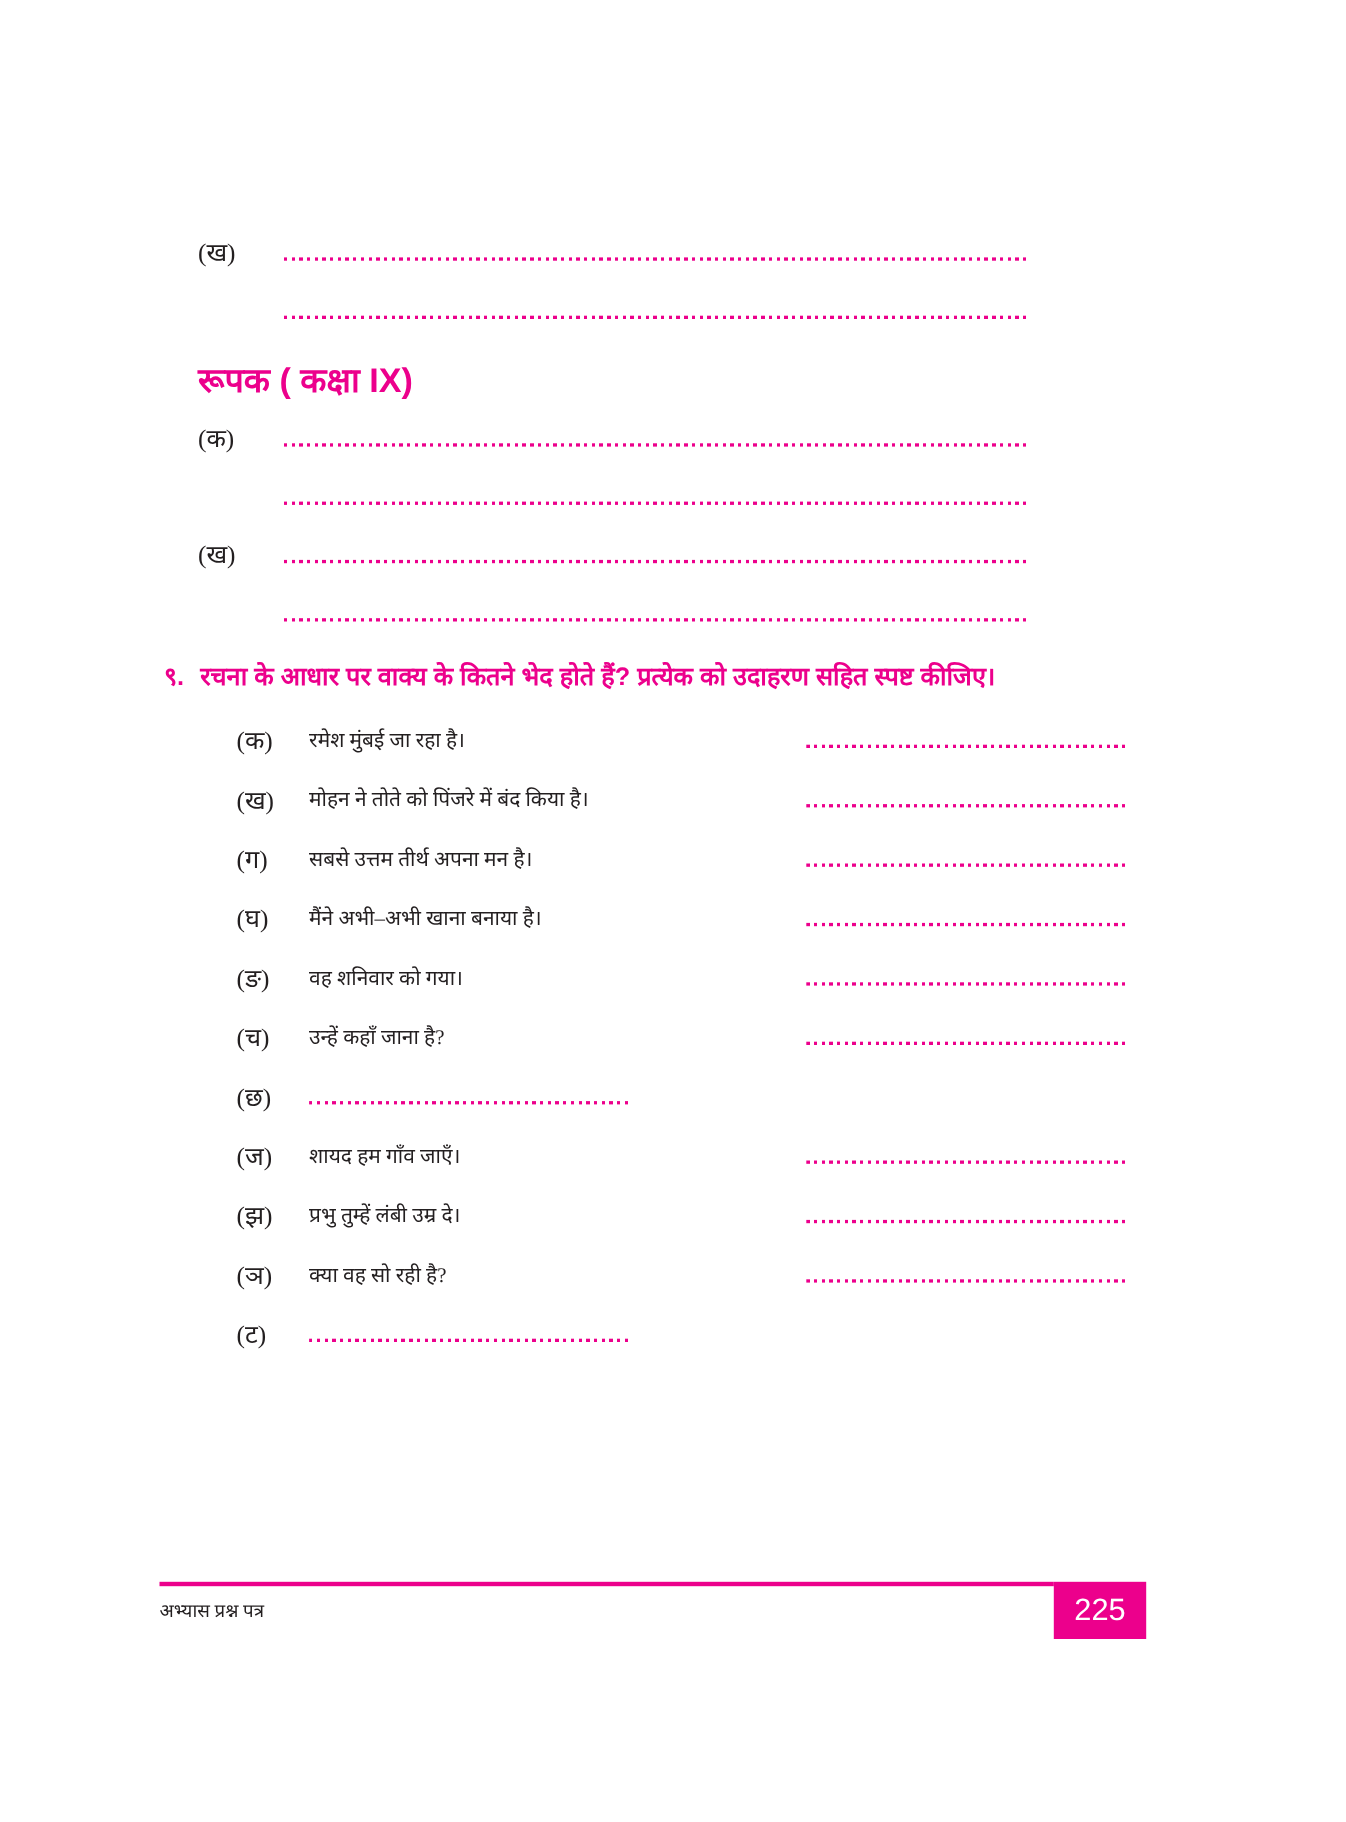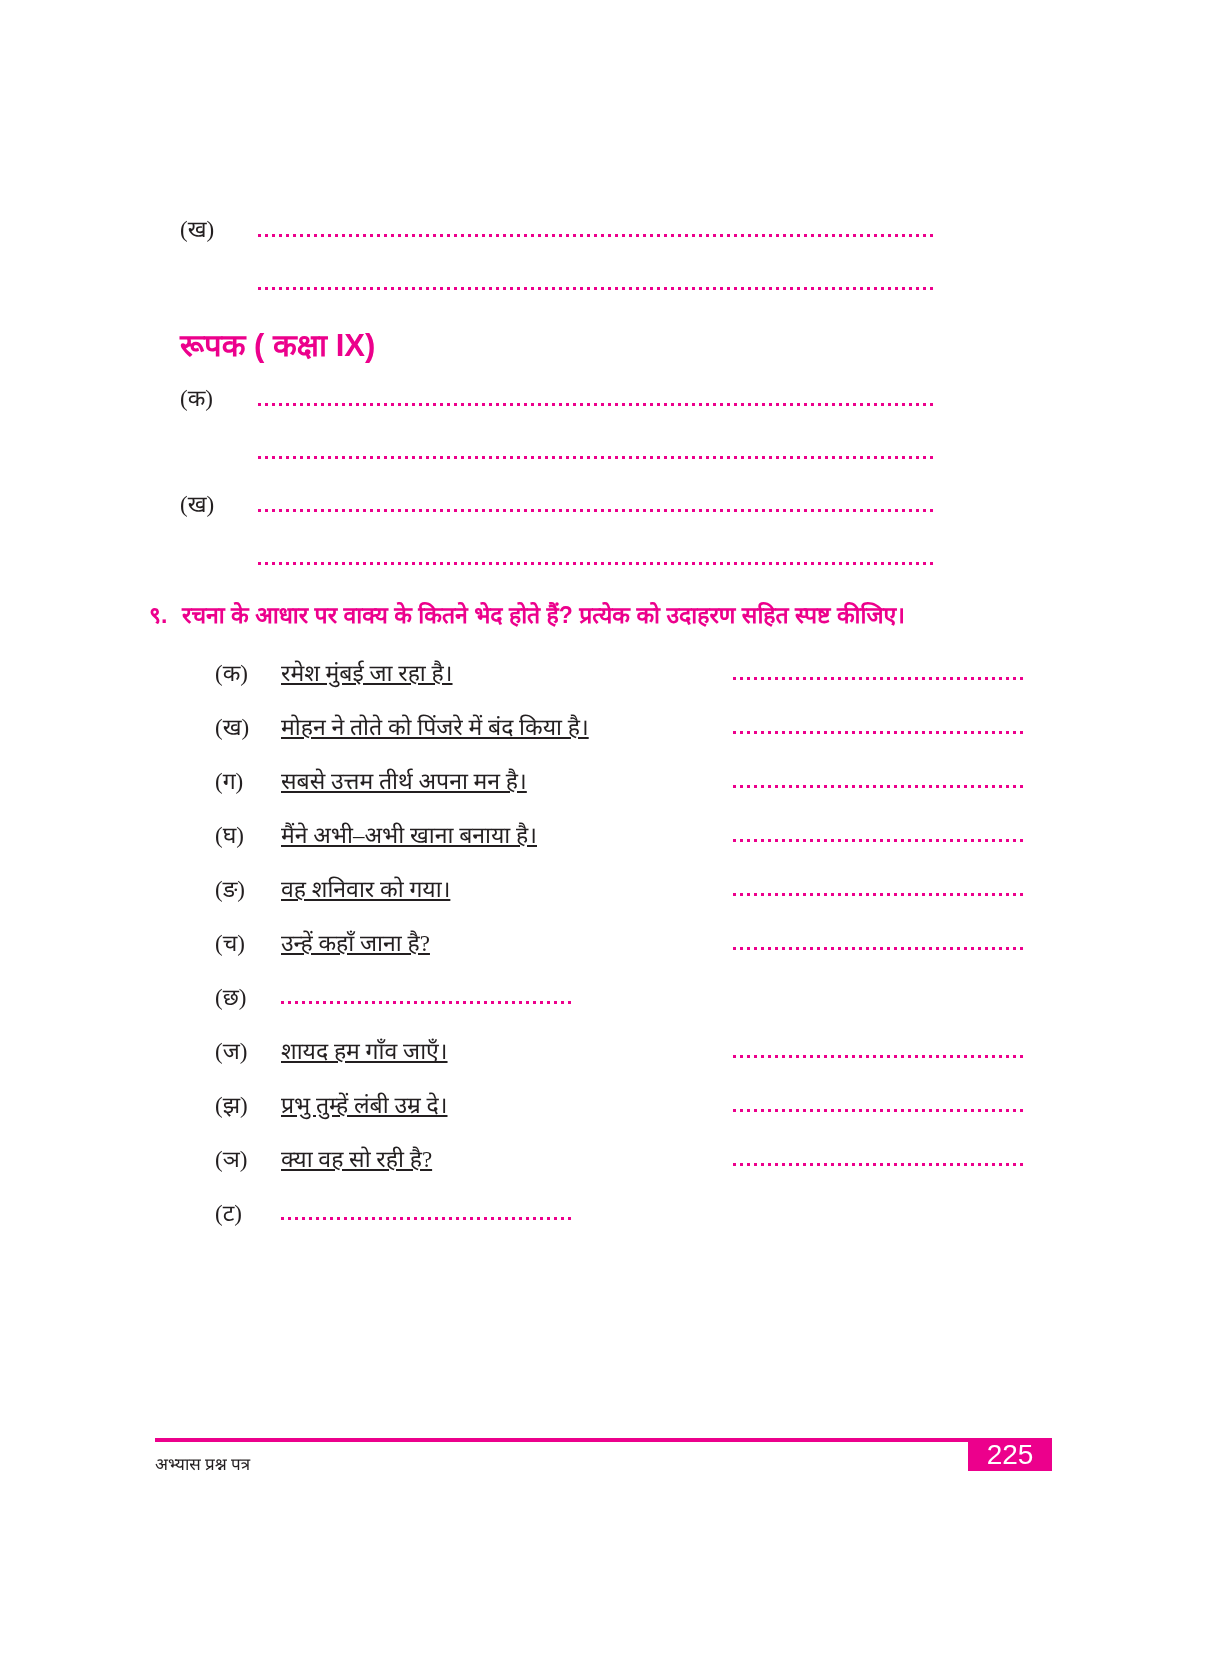--- a/index.html
+++ b/index.html
@@ -62,37 +62,37 @@
   .items { margin-top: 30px; }
   .item-row {
     display: flex;
     align-items: center;
     margin-left: 215px;
     width: 808px;
     height: 27px;
     margin-bottom: 27px;
   }
   .item-label { width: 66px; flex: none; font-size: 23px; }
-  .item-sentence { flex: 1; font-size: 23px; text-decoration: underline; }
+  .item-sentence { flex: 1; font-size: 19px; }
   .item-dots { width: 290px; flex: none; align-self: flex-end; margin-bottom: 5px; }
   
-  .footer { position: absolute; left: 155px; top: 1438px; width: 896px; }
+  .footer { position: absolute; left: 145px; top: 1438px; width: 896px; }
   .footer-rule { width: 813px; height: 4px; background: var(--accent); }
   .footer-label {
     margin-top: 10px;
     font-size: 17px;
     color: var(--ink);
     font-family: "Liberation Serif", "DejaVu Serif", serif;
   }
   .page-badge {
     position: absolute;
     left: 813px;
     top: 0;
     width: 84px;
-    height: 33px;
+    height: 52px;
     background: var(--accent);
     color: #ffffff;
     display: flex;
     align-items: center;
     justify-content: center;
     font-family: "Liberation Sans", "DejaVu Sans", sans-serif;
     font-size: 28px;
     font-weight: normal;
   }
 </style>

